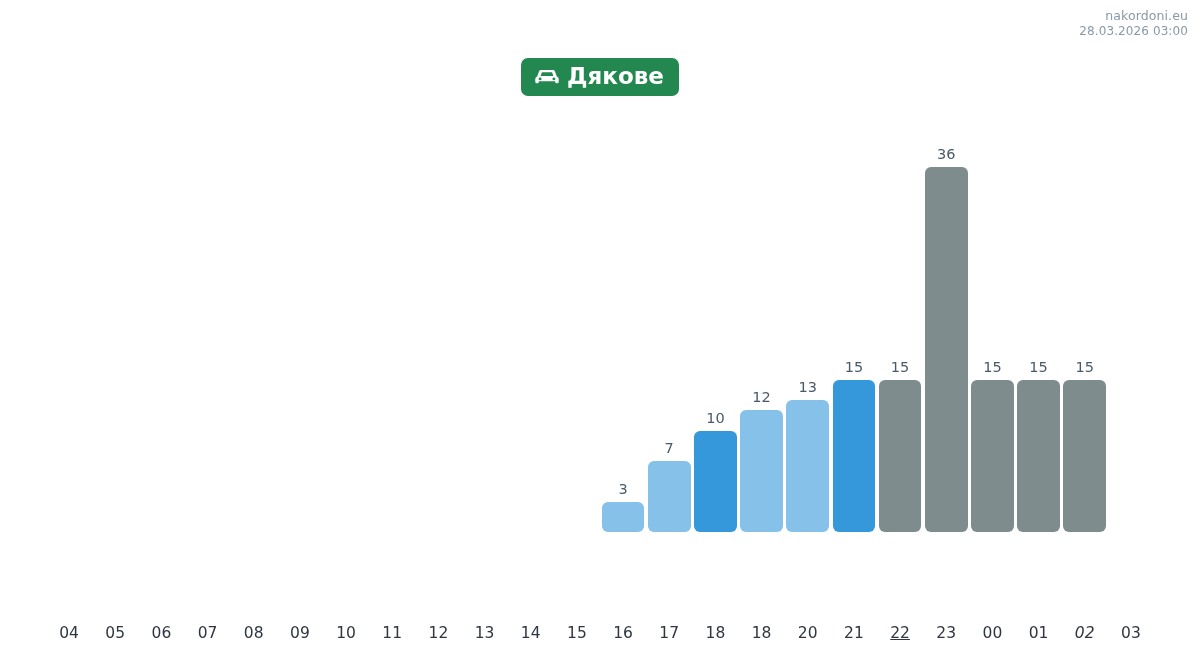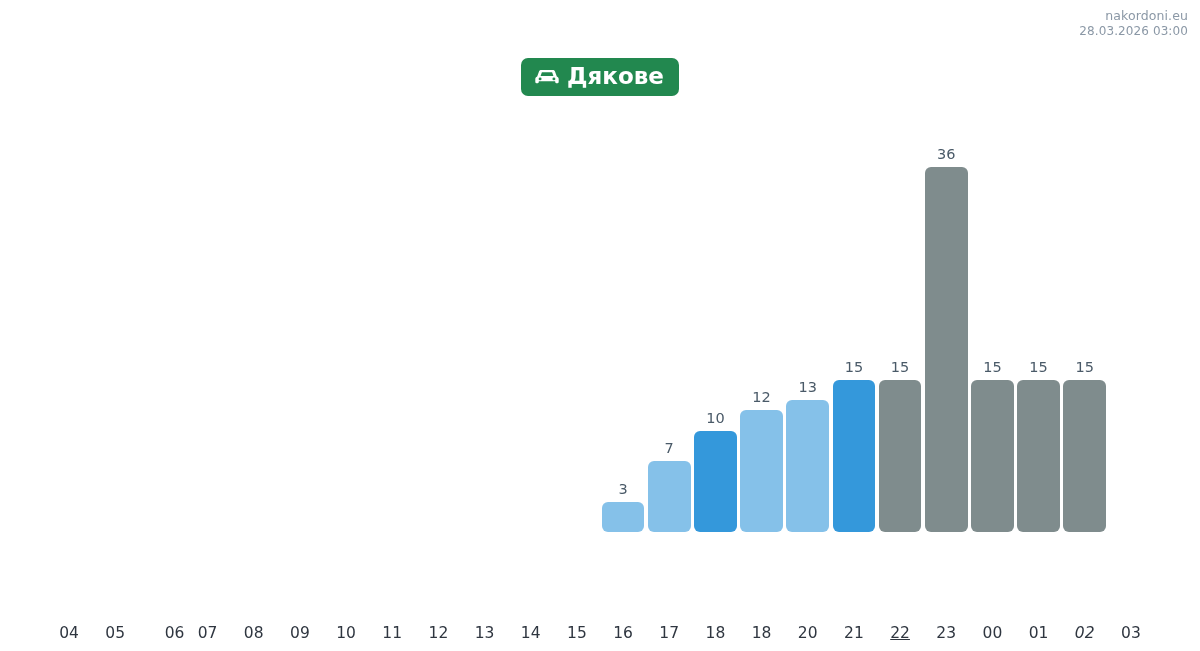--- a/index.html
+++ b/index.html
@@ -247,21 +247,21 @@
       <div class="bar-slot" style="left: 1061.83px; width: 46.1667px;">
         <div class="bar-value" style="visibility: hidden;"></div>
         <div class="bar empty" style="height: 0px; width: 42.5667px;"></div>
       </div>
     </div>
 </div>
 
 <div class="axis" id="axis">
     <div class="axis-tick" style="left: 0px; width: 46.1667px;">04</div>
     <div class="axis-tick" style="left: 46.1667px; width: 46.1667px;">05</div>
-    <div class="axis-tick" style="left: 92.3333px; width: 46.1667px; text-align: right;">06</div>
+    <div class="axis-tick" style="left: 92.3333px; width: 46.1667px;">06</div>
     <div class="axis-tick" style="left: 138.5px; width: 46.1667px;">07</div>
     <div class="axis-tick" style="left: 184.667px; width: 46.1667px;">08</div>
     <div class="axis-tick" style="left: 230.833px; width: 46.1667px;">09</div>
     <div class="axis-tick" style="left: 277px; width: 46.1667px;">10</div>
     <div class="axis-tick" style="left: 323.167px; width: 46.1667px;">11</div>
     <div class="axis-tick" style="left: 369.333px; width: 46.1667px;">12</div>
     <div class="axis-tick" style="left: 415.5px; width: 46.1667px;">13</div>
     <div class="axis-tick" style="left: 461.667px; width: 46.1667px;">14</div>
     <div class="axis-tick" style="left: 507.833px; width: 46.1667px;">15</div>
     <div class="axis-tick" style="left: 554px; width: 46.1667px;">16</div>

